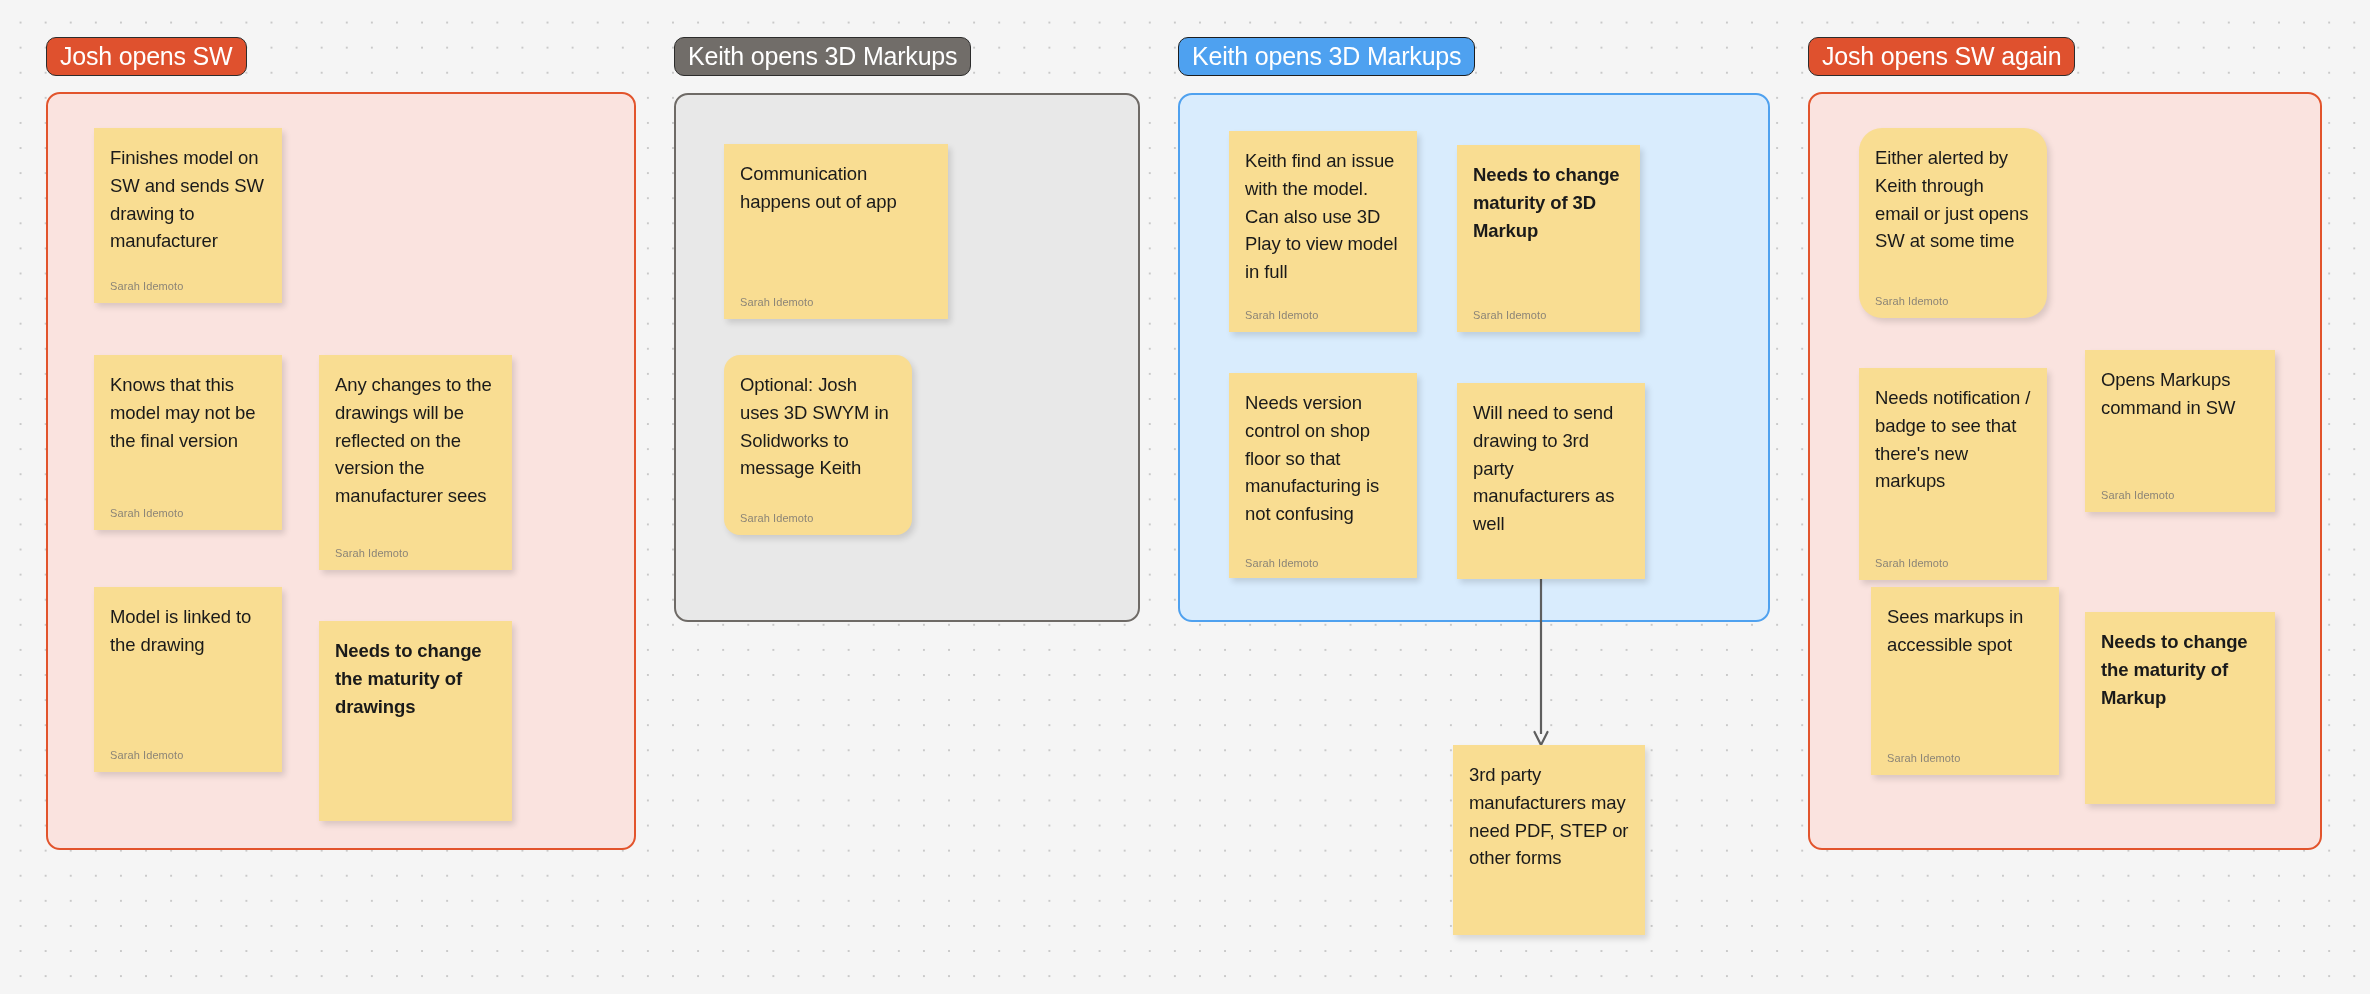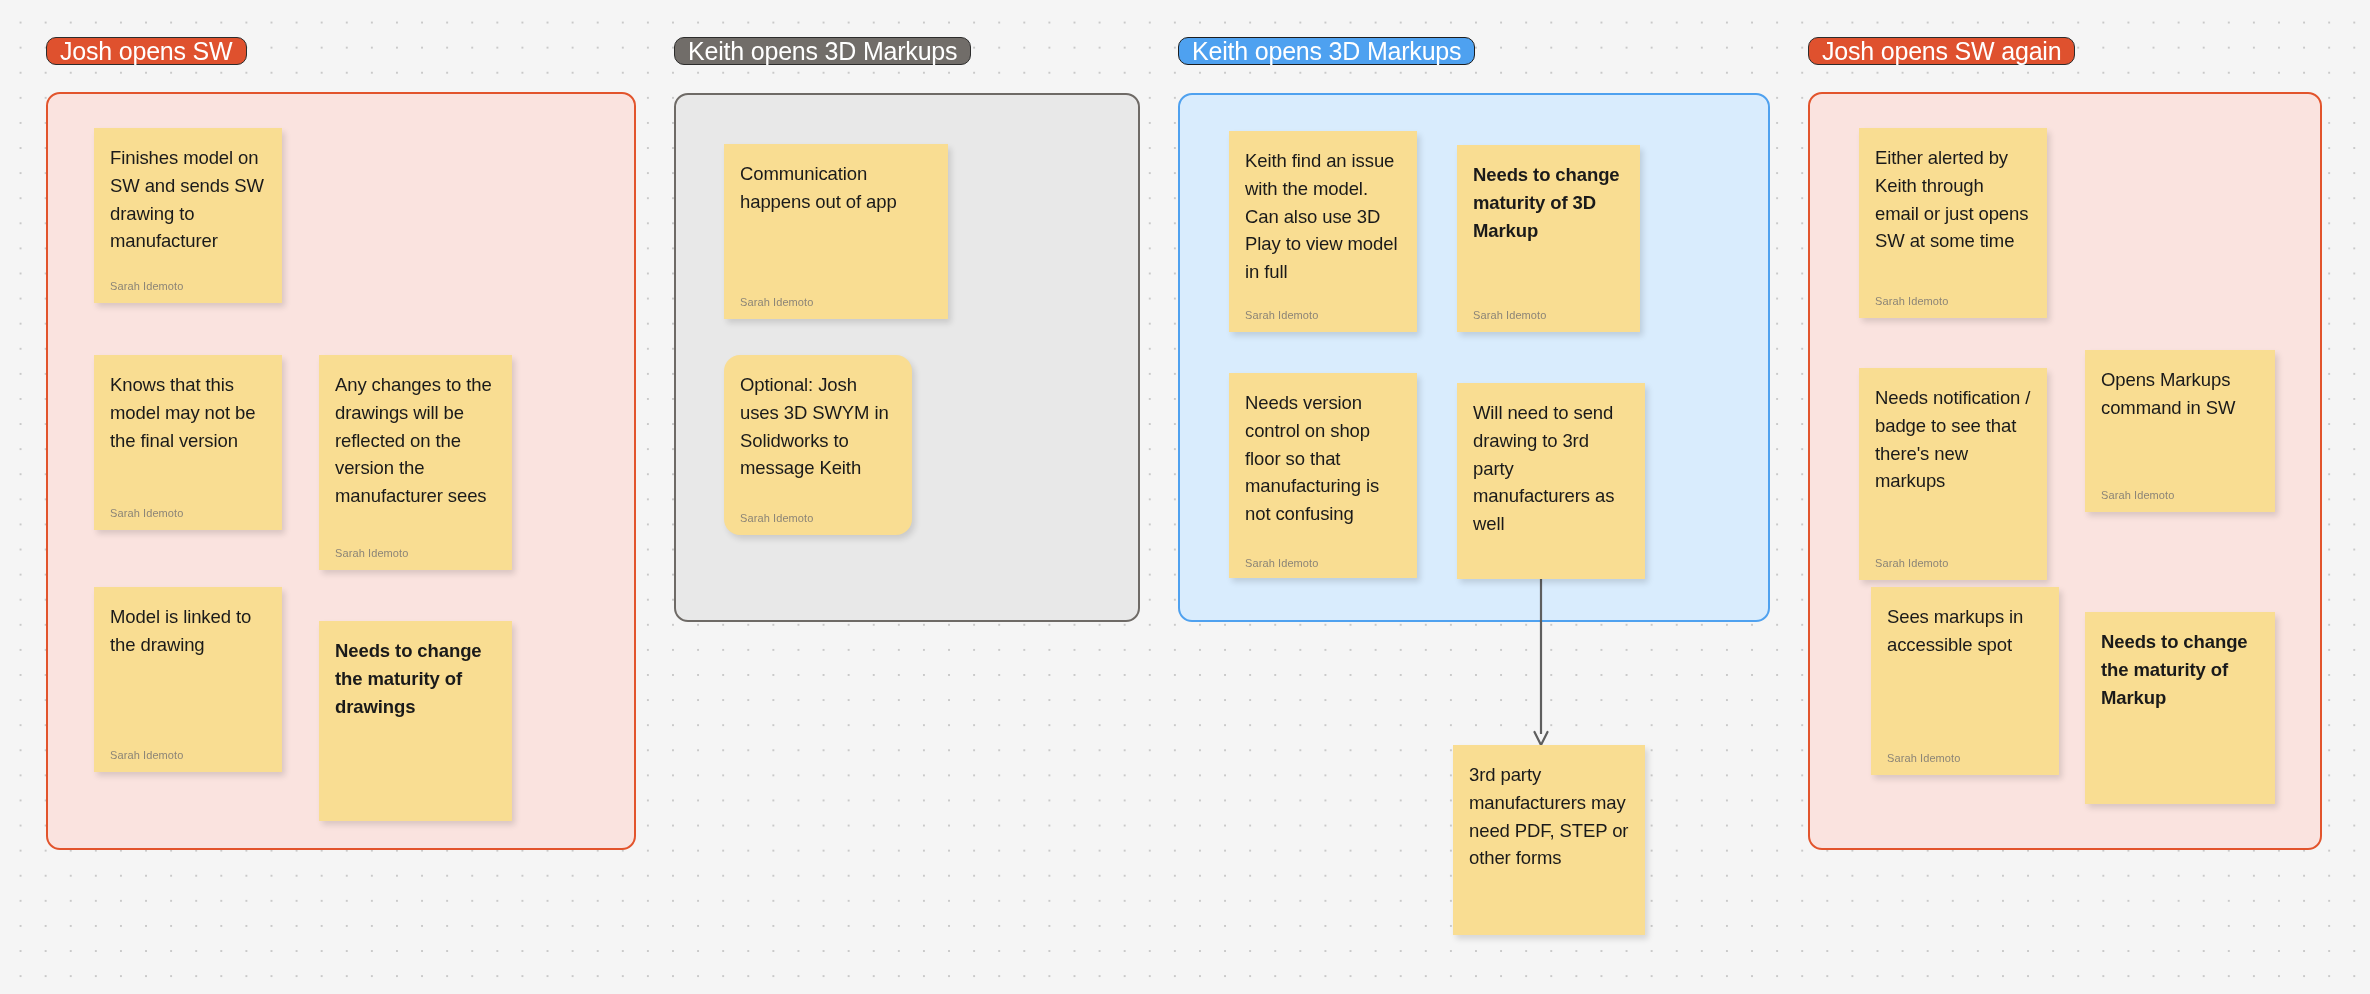--- a/index.html
+++ b/index.html
@@ -41,21 +41,21 @@
   .frame.blue {
     background: #d9ecfd;
     border: 2px solid #4fa1ef;
   }
 
   
   .frame-title {
     position: absolute;
     display: inline-flex;
     align-items: center;
-    height: 28px;
+    height: 39px;
     padding: 12px 13px;
     border-radius: 10px;
     color: #ffffff;
     font-size: 25px;
     font-weight: 400;
     letter-spacing: -0.2px;
     white-space: nowrap;
     box-sizing: border-box;
   }
   .frame-title.red   { background: #df512e; border: 1.5px solid #2c2c2c; }
@@ -155,21 +155,21 @@
       <div class="note-author">Sarah Idemoto</div>
     </div>
     <div class="note" style="left: 1457px; top: 383px; width: 188px; height: 196px;">
       <div class="note-text">Will need to send drawing to 3rd party manufacturers as well</div>
       <div class="note-author"></div>
     </div>
     <div class="note" style="left: 1453px; top: 745px; width: 192px; height: 190px;">
       <div class="note-text">3rd party manufacturers may need PDF, STEP or other forms</div>
       <div class="note-author"></div>
     </div>
-    <div class="note" style="left: 1859px; top: 128px; width: 188px; height: 190px;">
+    <div class="note" style="left: 1859px; top: 128px; width: 188px; height: 190px; border-radius: 23px;">
       <div class="note-text">Either alerted by Keith through email or just opens SW at some time</div>
       <div class="note-author">Sarah Idemoto</div>
     </div>
     <div class="note" style="left: 1859px; top: 368px; width: 188px; height: 212px;">
       <div class="note-text">Needs notification / badge to see that there's new markups</div>
       <div class="note-author">Sarah Idemoto</div>
     </div>
     <div class="note" style="left: 2085px; top: 350px; width: 190px; height: 162px;">
       <div class="note-text">Opens Markups command in SW</div>
       <div class="note-author">Sarah Idemoto</div>

